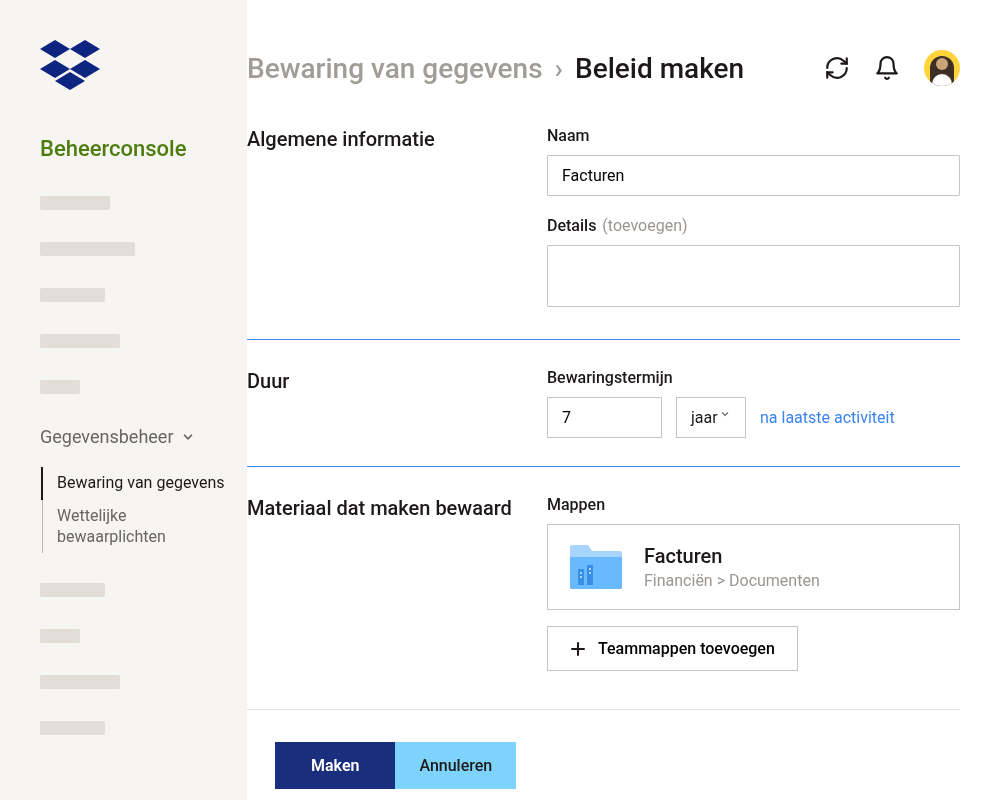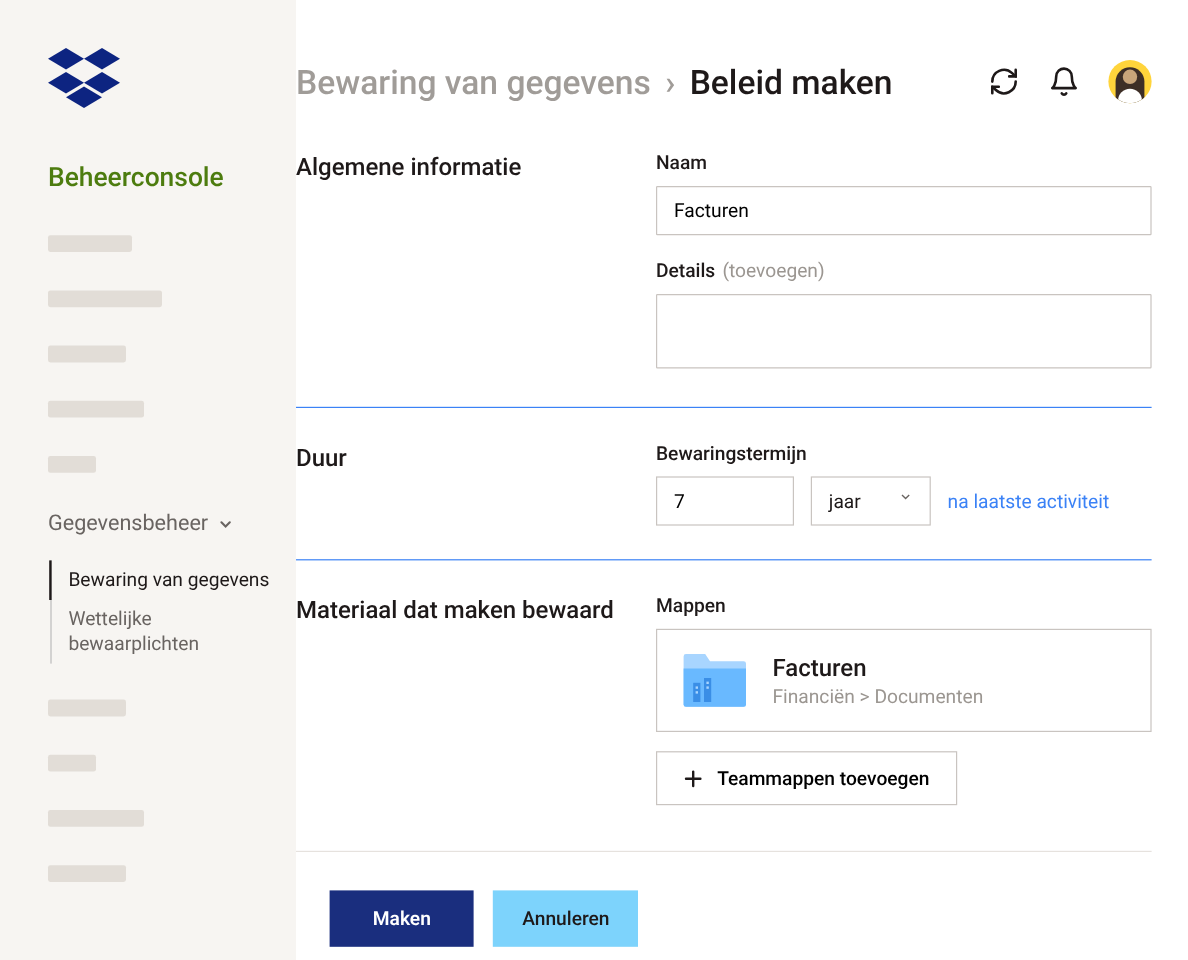--- a/index.html
+++ b/index.html
@@ -182,21 +182,21 @@
       gap: 14px;
     }
     .num-input {
       width: 115px;
       border: 1px solid #c9c4c0;
       padding: 10px 14px;
       font-size: 16px;
       font-family: inherit;
     }
     .select-wrap {
-      width: 100px;
+      width: 70px;
       border: 1px solid #c9c4c0;
       padding: 10px 14px;
       font-size: 16px;
       display: flex;
       align-items: flex-start;
       justify-content: space-between;
       cursor: pointer;
       background: #fff;
     }
     .hint-text {
@@ -233,21 +233,20 @@
       font-size: 16px;
       font-weight: 500;
       display: inline-flex;
       align-items: center;
       gap: 12px;
       cursor: pointer;
       font-family: inherit;
     }
     .actions {
       display: flex;
-      gap: 16px;
       padding-top: 12px;
       padding-left: 28px;
     }
     .btn-primary {
       background: #1a2e7e;
       color: #fff;
       border: none;
       padding: 14px 36px;
       font-size: 16px;
       font-weight: 600;

